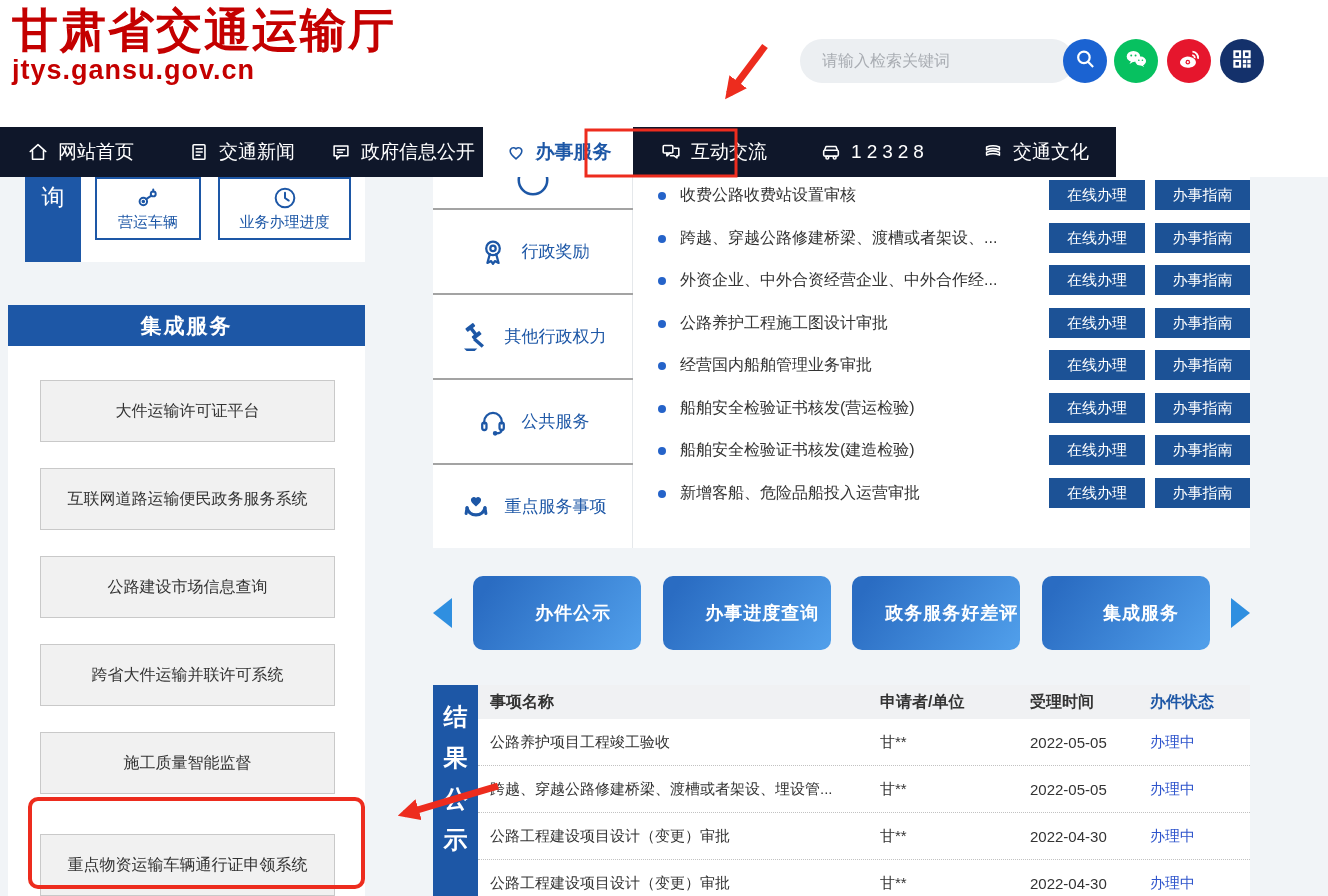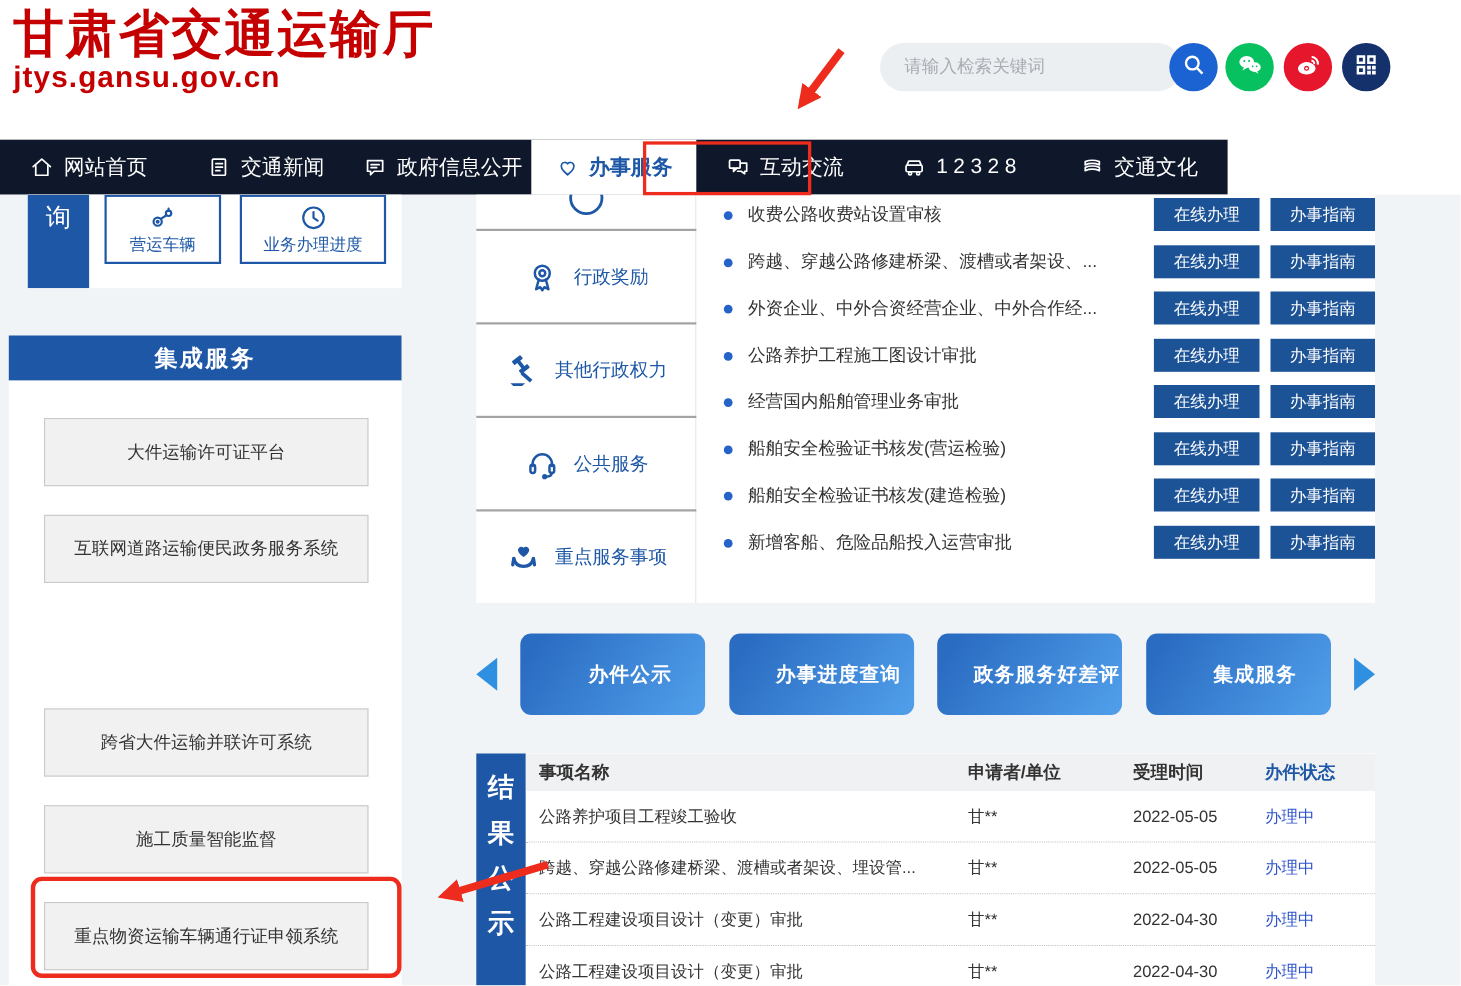--- a/index.html
+++ b/index.html
@@ -224,23 +224,24 @@
           </svg></span>
         <span class="qlabel">营运车辆</span>
       </div>
     </div>
 
   <div class="sys-header">集成服务</div>
   <div class="card sys-card">
 
   <div class="sys-btn" style="top: 122px;">互联网道路运输便民政务服务系统</div>
       <div class="sys-btn" style="top: 34px;">大件运输许可证平台</div>
+      <div class="sys-btn" style="top: 210px;">公路建设市场信息查询</div>
       <div class="sys-btn" style="top: 298px;">跨省大件运输并联许可系统</div>
       <div class="sys-btn" style="top: 386px;">施工质量智能监督</div>
-      <div class="sys-btn" style="top: 474px;">重点物资运输车辆通行证申领系统</div>
+      <div class="sys-btn" style="top: 488px;">重点物资运输车辆通行证申领系统</div>
     </div>
 
   <div class="card cat-card">
     <div class="cat-col">
       <div class="cat-partial">
         <svg viewBox="0 0 24 24" fill="none" stroke="currentColor" stroke-width="1.6">
             <circle cx="12" cy="12" r="9"></circle>
           </svg>
       </div>
 

